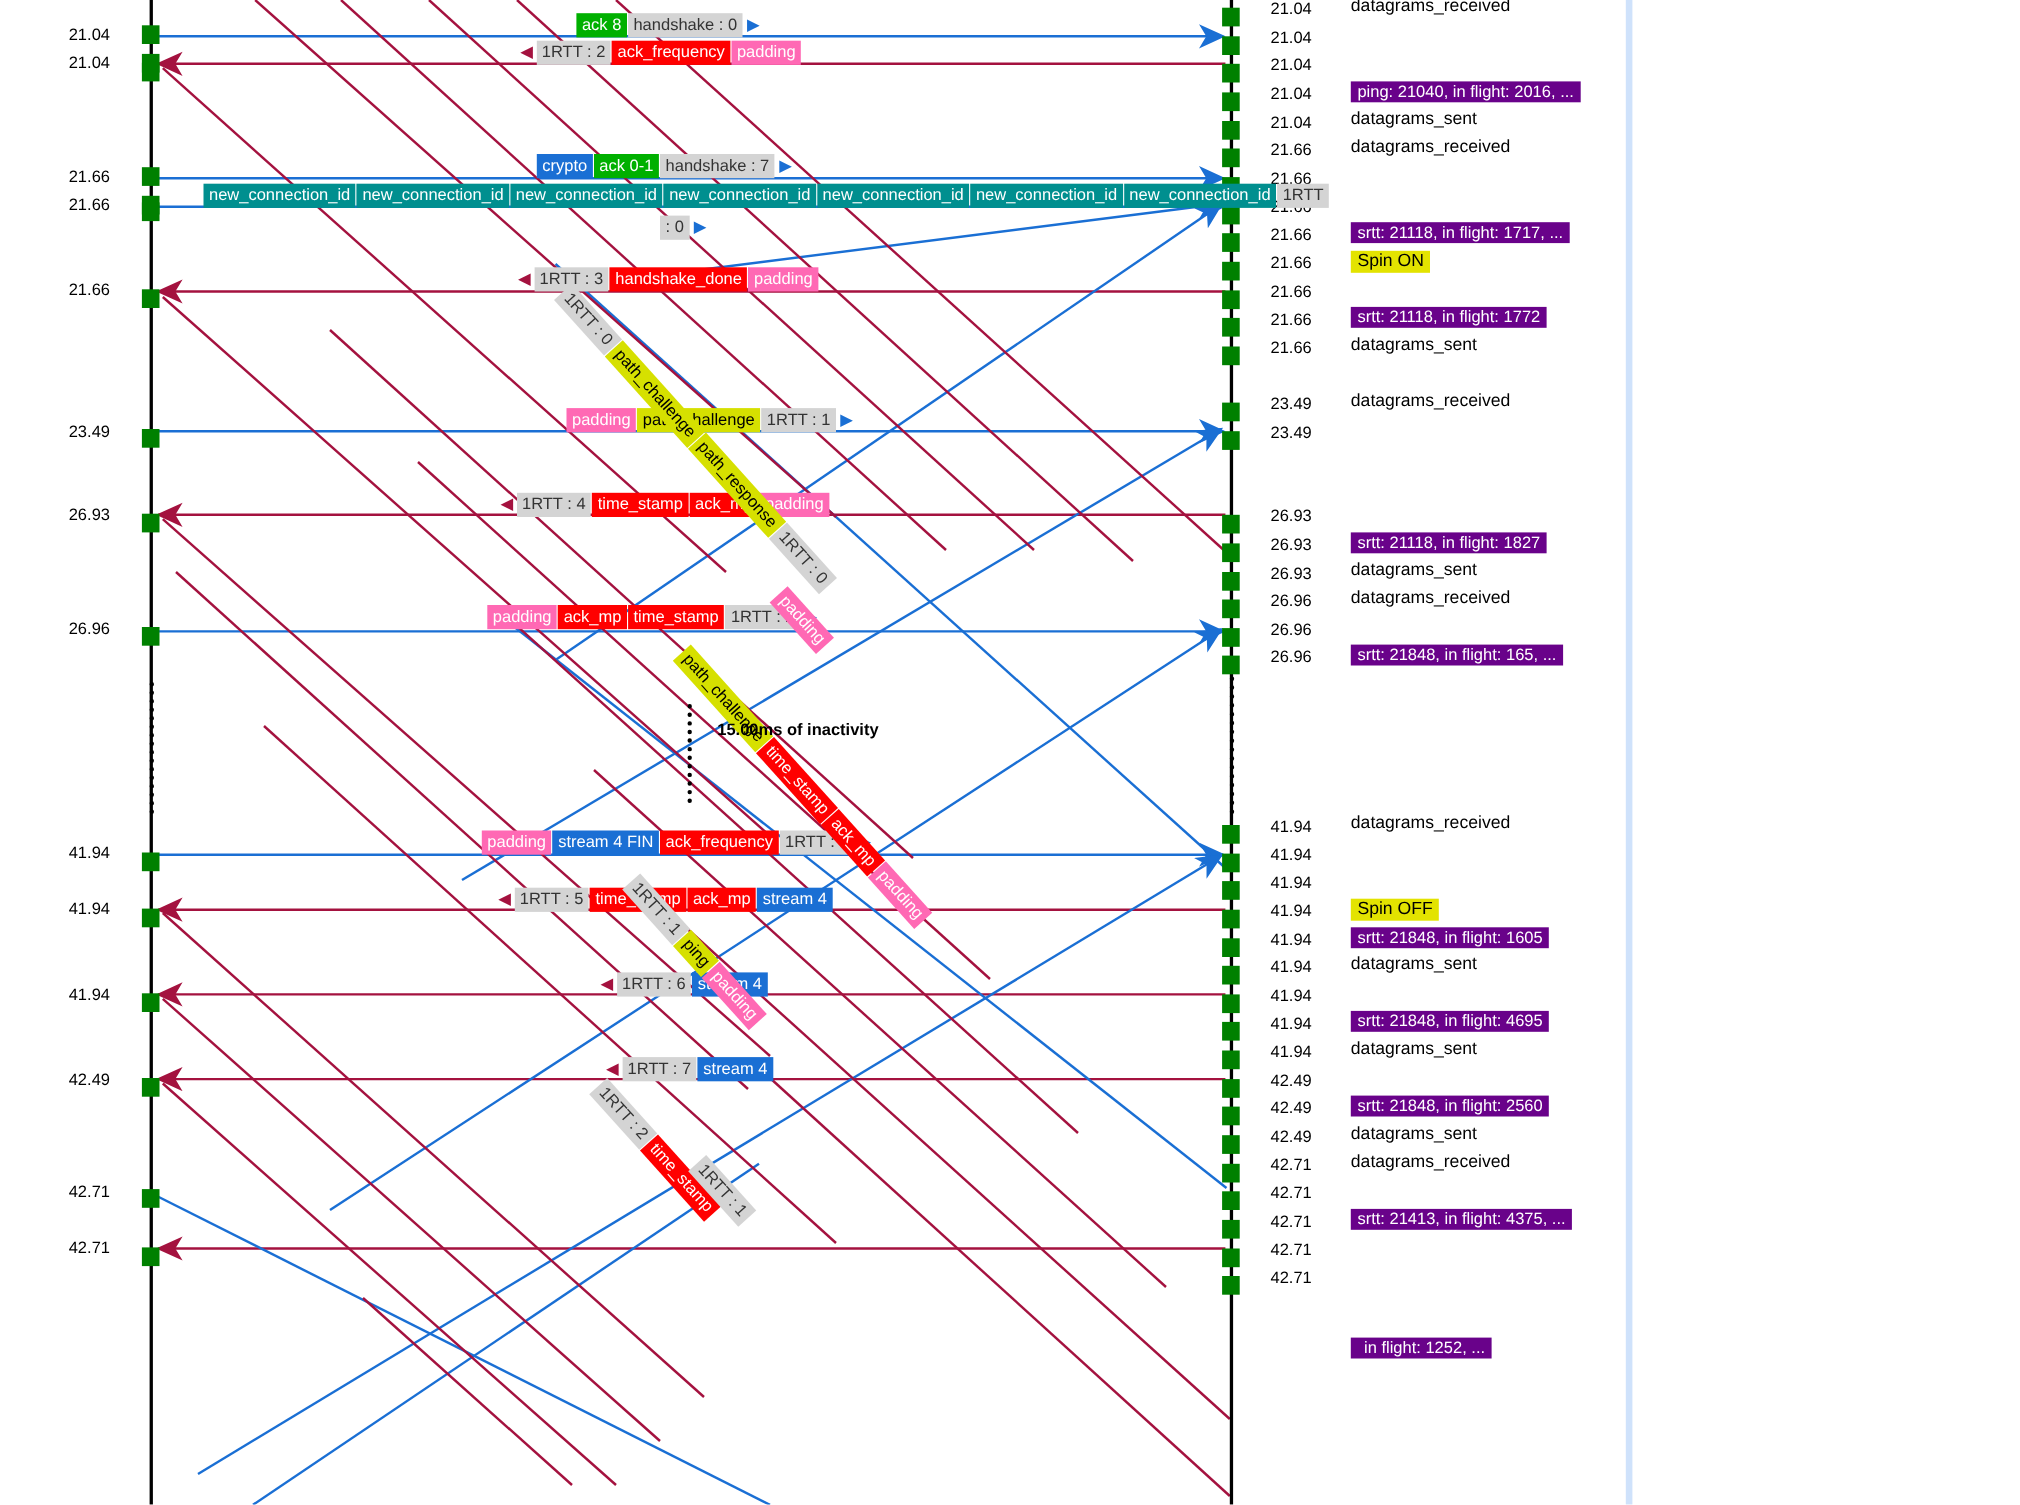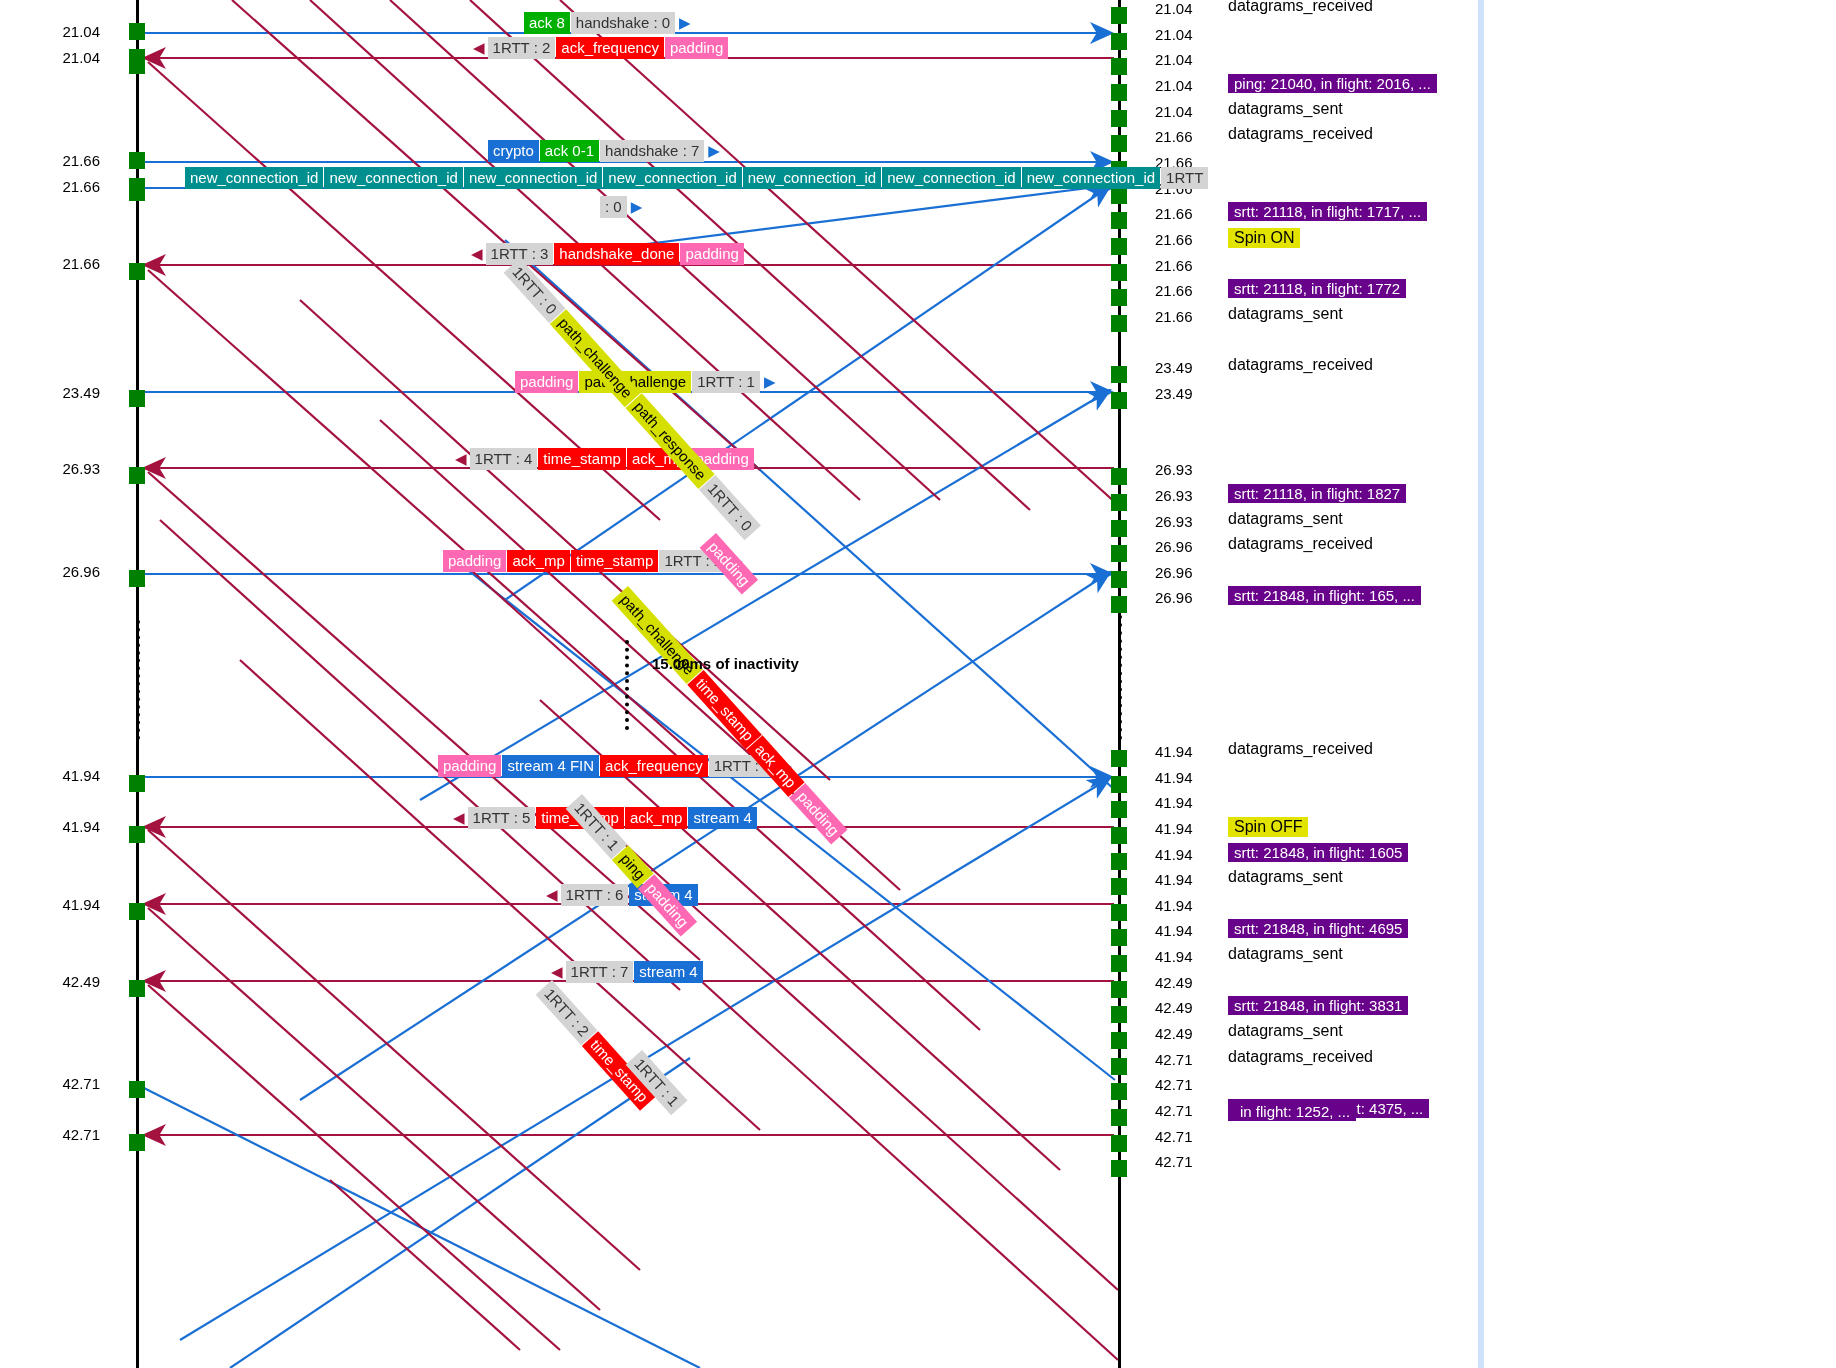--- a/index.html
+++ b/index.html
@@ -257,31 +257,31 @@
       <div class="log badge-srtt" style="left: 1228px; top: 843px;">srtt: 21848, in flight: 1605</div>
       <div class="time time-right" style="left: 1155px; top: 871px;">41.94</div>
       <div class="log" style="left: 1228px; top: 868px;">datagrams_sent</div>
       <div class="time time-right" style="left: 1155px; top: 897px;">41.94</div>
       <div class="time time-right" style="left: 1155px; top: 922px;">41.94</div>
       <div class="log badge-srtt" style="left: 1228px; top: 919px;">srtt: 21848, in flight: 4695</div>
       <div class="time time-right" style="left: 1155px; top: 948px;">41.94</div>
       <div class="log" style="left: 1228px; top: 945px;">datagrams_sent</div>
       <div class="time time-right" style="left: 1155px; top: 974px;">42.49</div>
       <div class="time time-right" style="left: 1155px; top: 999px;">42.49</div>
-      <div class="log badge-srtt" style="left: 1228px; top: 996px;">srtt: 21848, in flight: 3831</div>
+      <div class="log badge-srtt" style="left: 1228px; top: 996px;">srtt: 21848, in flight: 2560</div>
       <div class="time time-right" style="left: 1155px; top: 1025px;">42.49</div>
       <div class="log" style="left: 1228px; top: 1022px;">datagrams_sent</div>
       <div class="time time-right" style="left: 1155px; top: 1051px;">42.71</div>
       <div class="log" style="left: 1228px; top: 1048px;">datagrams_received</div>
       <div class="time time-right" style="left: 1155px; top: 1076px;">42.71</div>
       <div class="time time-right" style="left: 1155px; top: 1102px;">42.71</div>
       <div class="log badge-srtt" style="left: 1228px; top: 1099px;">srtt: 21413, in flight: 4375, ...</div>
       <div class="time time-right" style="left: 1155px; top: 1128px;">42.71</div>
       <div class="time time-right" style="left: 1155px; top: 1153px;">42.71</div>
-      <div class="log badge-srtt" style="left: 1228px; top: 1102px; padding-left: 12px;">in flight: 1252, ...</div>
+      <div class="log badge-srtt" style="left: 1228px; top: 1216px; padding-left: 12px;">in flight: 1252, ...</div>
     </div>
 
   <div id="packets">
       <div class="pkt" style="left: 524px; top: 12px;">
         <span class="seg ack">ack 8</span>
         <span class="seg hdr">handshake : 0</span>
         <span class="arrowglyph">▶</span>
       </div>
       <div class="pkt" style="left: 470px; top: 37px;">
         <span class="arrowglyph left">◀</span>

